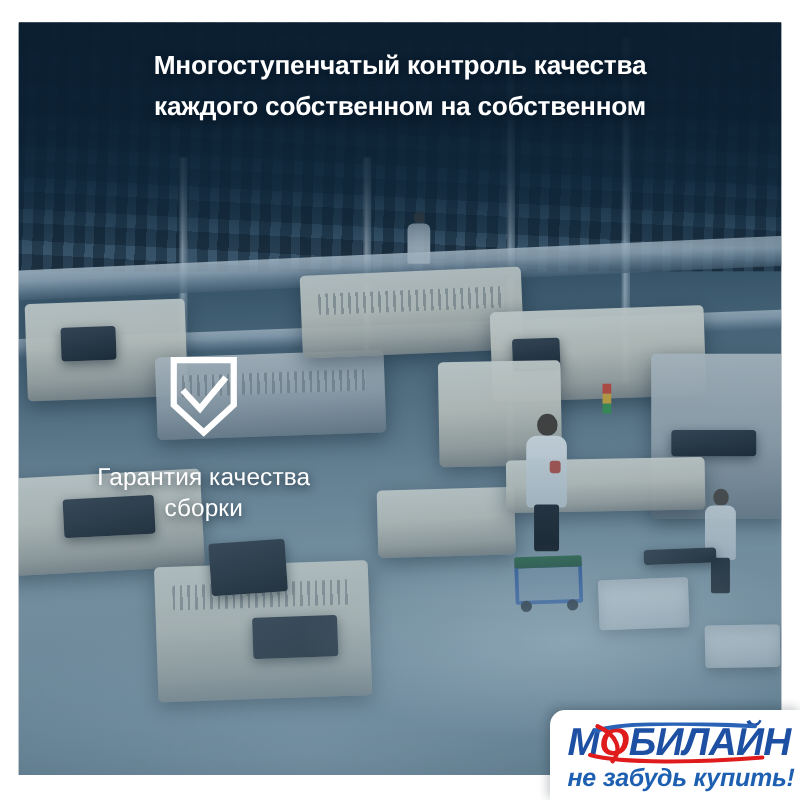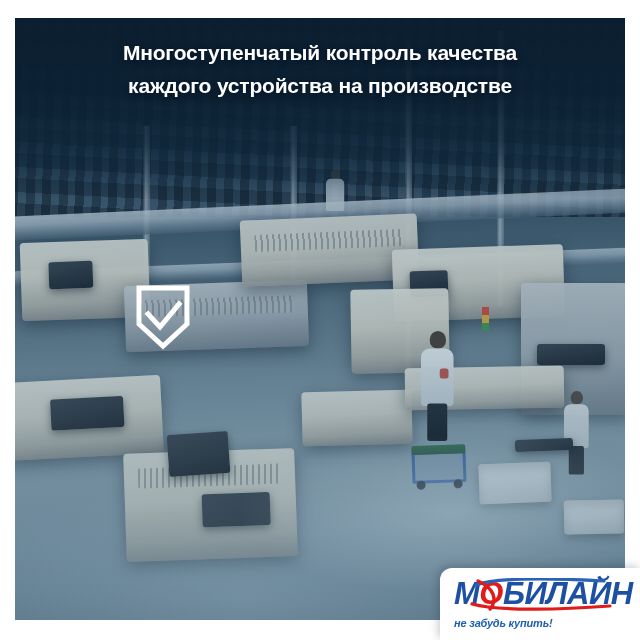--- a/index.html
+++ b/index.html
@@ -279,21 +279,21 @@
     font-weight: 700;
     font-style: italic;
     letter-spacing: -0.5px;
     white-space: nowrap;
   }
   .logo-word .c-blue { color: #1d4fa3; }
   .logo-word .c-red  { color: #e01b1b; }
   .logo-swoosh { position: absolute; left: 0; top: 2px; width: 178px; height: 34px; pointer-events: none; }
   .logo-tag {
     margin-top: 2px;
-    font-size: 11px;
+    font-size: 20px;
     line-height: 18px;
     font-weight: 700;
     font-style: italic;
     color: #1d5fb0;
     white-space: nowrap;
     letter-spacing: -0.2px;
   }
 </style>
 </head>
 <body>
@@ -373,30 +373,34 @@
     <div class="panel-dark" style="left:82%;top:70%;width:58px;height:12px;transform:rotate(-2deg);"></div>
 
     <div class="floor-sheen"></div>
     <div class="grade"></div>
     <div class="tint"></div>
     <div class="scrim"></div>
   </div>
 
   <div class="headline">
     <span class="ln">Многоступенчатый контроль качества</span>
-    <span class="ln">каждого устройства на производстве</span>
+    <span class="ln">каждого собственном на собственном</span>
   </div>
 
   <div class="badge">
     <span class="shield-wrap">
       <svg viewBox="0 0 56 66" width="56" height="66" aria-hidden="true">
         <path d="M4 4 H52 V40 L28 62 L4 40 Z" fill="none" stroke="#ffffff" stroke-width="5" stroke-linejoin="miter"></path>
         <path d="M13 30 L25 43 L44 20" fill="none" stroke="#ffffff" stroke-width="5" stroke-linecap="square" stroke-linejoin="miter"></path>
       </svg>
     </span>
+    <div class="caption">
+      <span>Гарантия качества</span><br>
+      <span>сборки</span>
+    </div>
   </div>
 
   <div class="logo-card">
     <div class="logo-inner">
       <div class="logo-word">
         <svg class="logo-swoosh" viewBox="0 0 178 34" aria-hidden="true">
           <path d="M22 7 C44 -1, 96 0, 150 3" fill="none" stroke="#2a63b5" stroke-width="3.2" stroke-linecap="round"></path>
           <path d="M18 26 C44 33, 104 32, 156 28" fill="none" stroke="#e01b1b" stroke-width="3.2" stroke-linecap="round"></path>
           <path d="M24 3 C40 10, 44 22, 36 31" fill="none" stroke="#e01b1b" stroke-width="3.4" stroke-linecap="round"></path>
         </svg>

